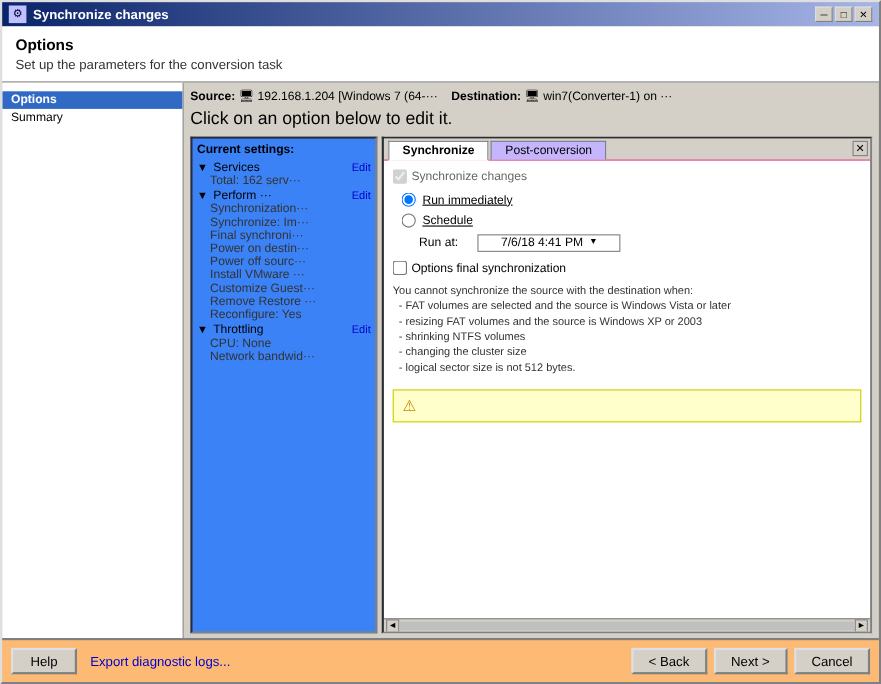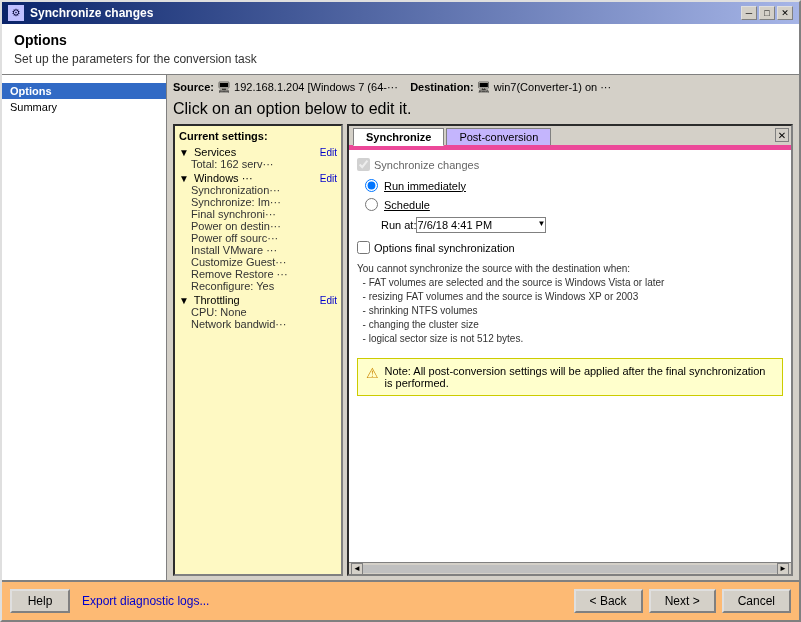--- a/index.html
+++ b/index.html
@@ -159,21 +159,21 @@
       display: flex;
       flex: 1;
       overflow: hidden;
       gap: 4px;
     }
 
     
     .settings-tree {
       width: 170px;
       border: 2px inset #808080;
-      background: #fef9c3;
+      background: #3b82f6;
       overflow-y: auto;
       flex-shrink: 0;
       padding: 4px;
       font-size: 11px;
     }
 
     .settings-tree-header {
       font-weight: bold;
       margin-bottom: 4px;
     }
@@ -231,21 +231,21 @@
       font-size: 10px;
       cursor: pointer;
       display: flex;
       align-items: center;
       justify-content: center;
       z-index: 10;
     }
 
     .tabs {
       display: flex;
-      border-bottom: 5px solid #ec4899;
+      border-bottom: 1px solid #ec4899;
       background: #d4d0c8;
       padding-top: 2px;
       padding-left: 4px;
       flex-shrink: 0;
     }
 
     .tab {
       padding: 2px 12px;
       font-size: 11px;
       cursor: pointer;
@@ -282,29 +282,29 @@
       align-items: center;
       gap: 6px;
       margin-bottom: 6px;
       margin-left: 8px;
       text-decoration: underline;
     }
 
     .run-at-row {
       display: flex;
       align-items: center;
-      gap: 0;
+      gap: 18px;
       margin-bottom: 8px;
       margin-left: 24px;
     }
 
     .run-at-dropdown {
       border: 1px solid #808080;
       background: white;
-      padding: 1px 0;
+      padding: 1px 20px;
       font-size: 11px;
       width: 130px;
       display: flex;
       justify-content: space-between;
     }
 
     .dropdown-arrow {
       font-size: 8px;
     }
 
@@ -473,21 +473,21 @@
           <div class="tree-section">
             <div class="tree-section-header">
               <span><span class="tree-arrow">▼</span><span> Services</span></span>
               <span class="tree-edit-link">Edit</span>
             </div>
             <div class="tree-item">Total: 162 serv···</div>
           </div>
 
           <div class="tree-section">
             <div class="tree-section-header">
-              <span><span class="tree-arrow">▼</span><span> Windows ···</span></span>
+              <span><span class="tree-arrow">▼</span><span> Perform ···</span></span>
               <span class="tree-edit-link">Edit</span>
             </div>
             <div class="tree-item">Synchronization···</div>
             <div class="tree-item">Synchronize: Im···</div>
             <div class="tree-item">Final synchroni···</div>
             <div class="tree-item">Power on destin···</div>
             <div class="tree-item">Power off sourc···</div>
             <div class="tree-item">Install VMware ···</div>
             <div class="tree-item">Customize Guest···</div>
             <div class="tree-item">Remove Restore ···</div>
@@ -546,21 +546,20 @@
               You cannot synchronize the source with the destination when:<br>
               &nbsp;&nbsp;- FAT volumes are selected and the source is Windows Vista or later<br>
               &nbsp;&nbsp;- resizing FAT volumes and the source is Windows XP or 2003<br>
               &nbsp;&nbsp;- shrinking NTFS volumes<br>
               &nbsp;&nbsp;- changing the cluster size<br>
               &nbsp;&nbsp;- logical sector size is not 512 bytes.
             </div>
 
             <div class="warning-box">
               <span class="warning-icon">⚠</span>
-              <span>Note: All post-conversion settings will be applied after the final synchronization is performed.</span>
             </div>
 
           </div>
 
           <div class="scrollbar-area">
             <div class="scroll-arrow">◄</div>
             <div class="scroll-track"></div>
             <div class="scroll-arrow">►</div>
           </div>
 

